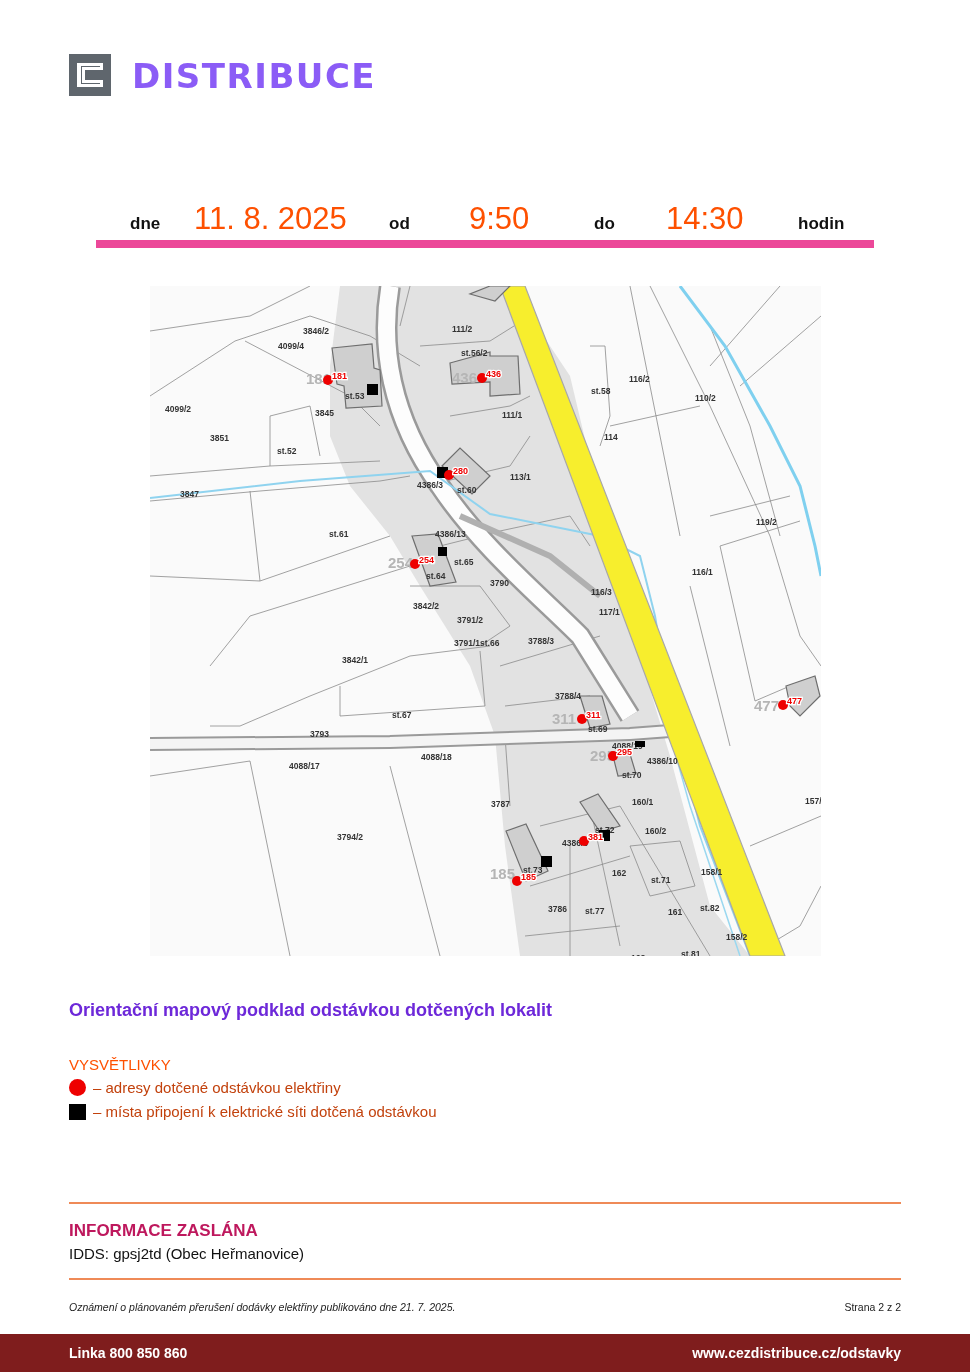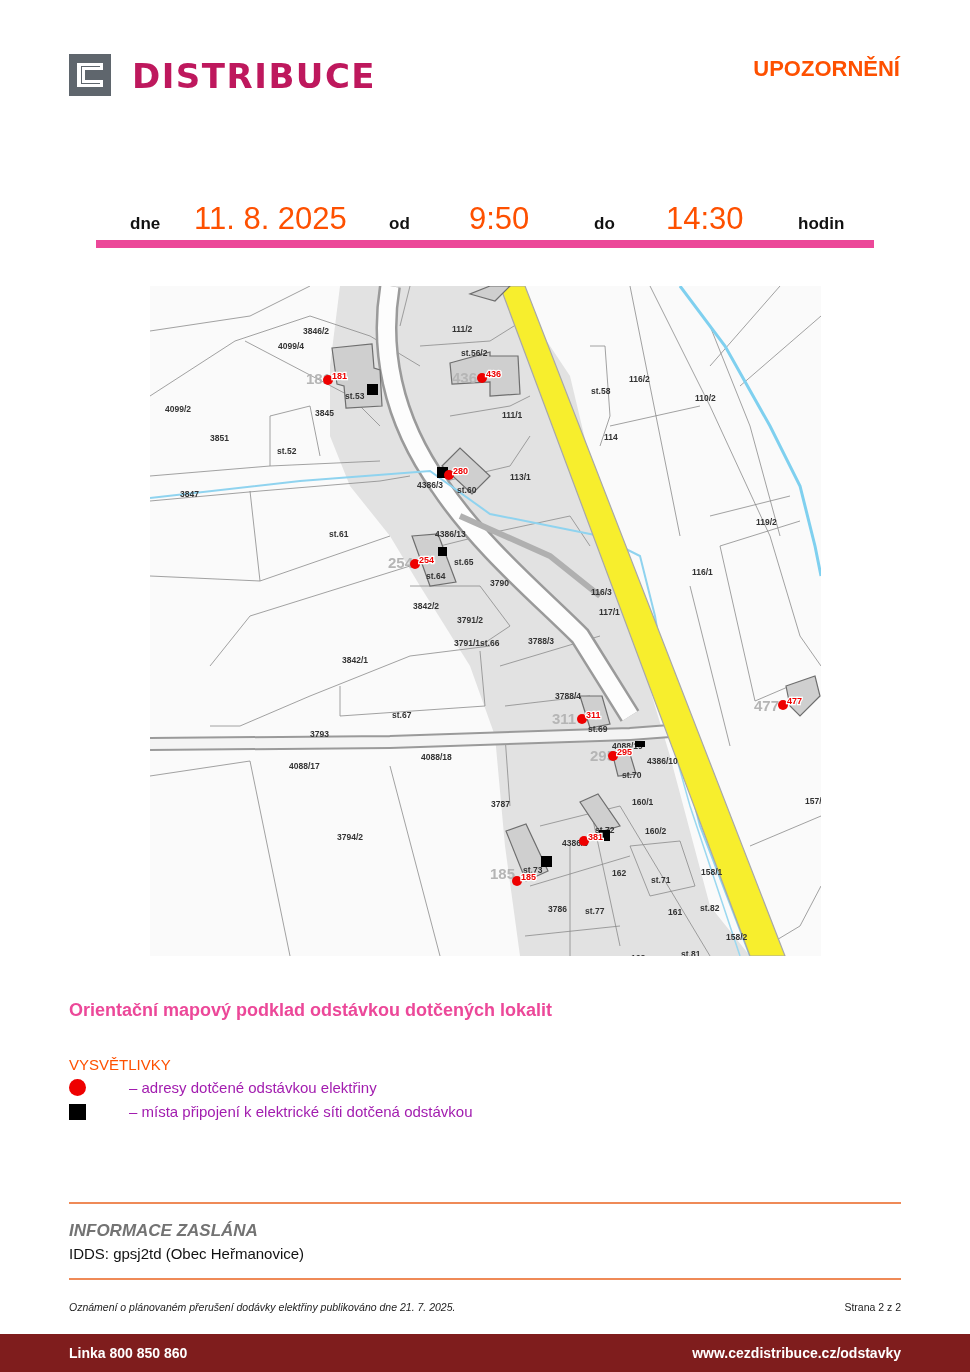--- a/index.html
+++ b/index.html
@@ -1,53 +1,52 @@
 <!DOCTYPE html>
 <html><head>
 <meta charset="utf-8">
 <style>
   html, body { margin: 0; padding: 0; background: #ffffff; }
   body { width: 970px; height: 1372px; position: relative; overflow: hidden; font-family: "Liberation Sans", sans-serif; color: #000; }
   .logo { position: absolute; left: 69px; top: 54px; width: 42px; height: 42px; }
-  .brand { position: absolute; left: 132px; top: 56px; font-size: 34px; font-weight: bold; color: #be185d; letter-spacing: 1.5px; font-family: "DejaVu Sans", sans-serif; }
+  .brand { position: absolute; left: 132px; top: 56px; font-size: 34px; font-weight: bold; color: #8b5cf6; letter-spacing: 1.5px; font-family: "DejaVu Sans", sans-serif; }
   .head-right { position: absolute; right: 70px; top: 52px; text-align: right; font-weight: bold; font-size: 22px; line-height: 33px; }
   .head-right .o { color: #fe5000; }
   .head-right .b { color: #111; }
   .dateline { position: absolute; left: 96px; top: 196px; width: 778px; height: 44px; border-bottom: 8px solid #ec4899; }
   .dateline span { position: absolute; bottom: 6px; }
   .sm { font-size: 17px; font-weight: bold; color: #111; }
   .big { font-size: 31px; font-weight: normal; color: #fe5000; bottom: 3px !important; }
   .map { position: absolute; left: 150px; top: 286px; width: 671px; height: 670px; }
-  .caption { position: absolute; left: 69px; top: 1000px; font-size: 18px; font-weight: bold; color: #ec4899; }
+  .caption { position: absolute; left: 69px; top: 1000px; font-size: 18px; font-weight: bold; color: #6d28d9; }
   .legend-title { position: absolute; left: 69px; top: 1056px; font-size: 15px; color: #fe5000; }
-  .legend-row { position: absolute; left: 69px; font-size: 15px; color: #a21caf; display: flex; align-items: center; gap: 36px; }
+  .legend-row { position: absolute; left: 69px; font-size: 15px; color: #c2410c; display: flex; align-items: center; }
   .dot { width: 17px; height: 17px; border-radius: 50%; background: #ee0000; margin-right: 7px; }
   .sq { width: 17px; height: 16px; background: #000; margin-right: 7px; }
   .rule { position: absolute; left: 69px; width: 832px; height: 2px; background: #ef8a57; }
-  .info-title { position: absolute; left: 69px; top: 1221px; font-size: 17px; font-weight: bold; color: #737373; font-style: italic; }
+  .info-title { position: absolute; left: 69px; top: 1221px; font-size: 17px; font-weight: bold; color: #be185d; }
   .info-text { position: absolute; left: 69px; top: 1245px; font-size: 15px; color: #111; }
   .note { position: absolute; left: 69px; top: 1301px; font-size: 10.5px; color: #222; font-style: italic; }
   .page { position: absolute; right: 69px; top: 1301px; font-size: 10.5px; color: #222; }
   .footer { position: absolute; left: 0; top: 1334px; width: 970px; height: 44px; background: #7f1d1d; }
   .footer span { position: absolute; top: 11px; color: #fff; font-weight: bold; font-size: 14px; }
   svg text { font-family: "Liberation Sans", sans-serif; }
 </style>
 </head>
 <body>
 
 <svg class="logo" viewBox="0 0 42 42">
   <rect x="0" y="0" width="42" height="42" fill="#5f666d"></rect>
   <path d="M8 9 H34 V16 H16 V26 H34 V33 H8 Z" fill="#fff"></path>
   <rect x="20" y="19" width="14" height="4" fill="#5f666d"></rect>
   <path d="M12 12 H31 V13 H13 V29 H31 V30 H12 Z" fill="#5f666d"></path>
 </svg>
 <div class="brand">DISTRIBUCE</div>
 
 <div class="head-right">
-  <div class="o">UPOZORNĚNÍ</div>
 </div>
 
 <div class="dateline">
   <span class="sm" style="left:34px">dne</span>
   <span class="big" style="left:98px">11. 8. 2025</span>
   <span class="sm" style="left:293px">od</span>
   <span class="big" style="left:373px">9:50</span>
   <span class="sm" style="left:498px">do</span>
   <span class="big" style="left:570px">14:30</span>
   <span class="sm" style="left:702px">hodin</span>

